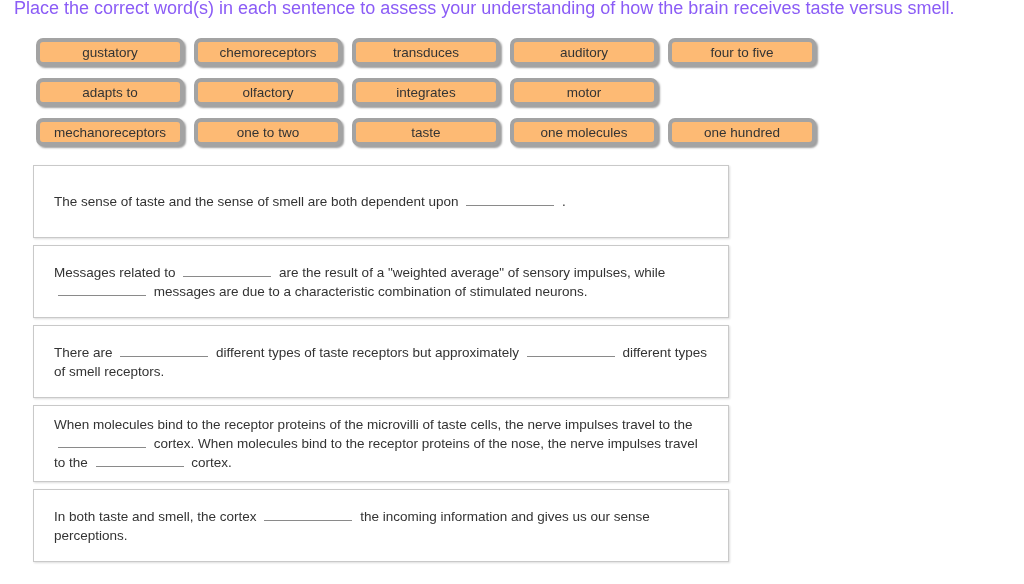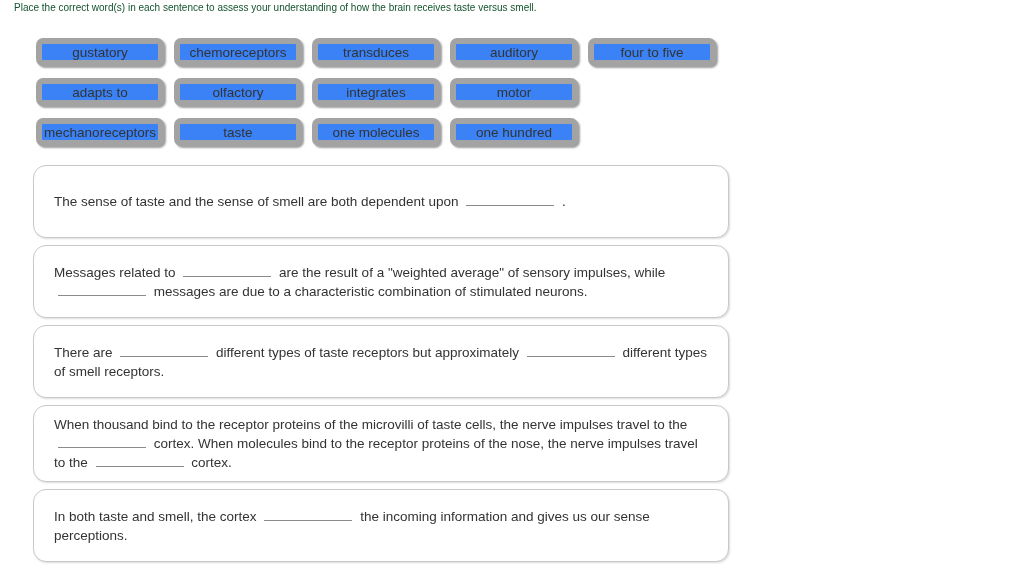--- a/index.html
+++ b/index.html
@@ -14,46 +14,46 @@
     overflow: hidden;
     font-family: "Liberation Sans", sans-serif;
     color: #333333;
     -webkit-font-smoothing: antialiased;
   }
 
   #instruction {
     position: absolute;
     left: 14px;
     top: 0px;
-    font-size: 10px;
+    font-size: 18px;
     line-height: 16px;
-    color: #14532d;
+    color: #8b5cf6;
     white-space: nowrap;
   }
 
   
   #word-bank {
     position: absolute;
     left: 36px;
     top: 38px;
     width: 840px;
   }
   .bank-row {
     display: flex;
     gap: 10px;
     margin-bottom: 12px;
   }
   .bank-row:last-child { margin-bottom: 0; }
 
   .word-chip {
-    width: 128px;
+    width: 148px;
     height: 28px;
     box-sizing: border-box;
-    background: #3b82f6;
-    border: 6px solid #a3a3a3;
+    background: #fdba74;
+    border: 4px solid #a3a3a3;
     border-radius: 7px;
     box-shadow: 2px 2px 2px rgba(0,0,0,0.38);
     display: flex;
     align-items: center;
     justify-content: center;
     font-size: 13.5px;
     color: #333333;
     cursor: pointer;
     user-select: none;
   }
@@ -63,21 +63,21 @@
     position: absolute;
     left: 33px;
     top: 165px;
     width: 696px;
   }
   .sentence-box {
     box-sizing: border-box;
     width: 696px;
     background: #ffffff;
     border: 1px solid #c9c9c9;
-    border-radius: 13px;
+    border-radius: 0;
     box-shadow: 1px 1px 2px rgba(0,0,0,0.14);
     margin-bottom: 7px;
     padding: 0 20px;
     display: flex;
     align-items: center;
   }
   .sentence-box.h1 { height: 73px; }
   .sentence-box.h2 { height: 73px; }
   .sentence-box.h3 { height: 73px; }
   .sentence-box.h4 { height: 77px; }
@@ -113,35 +113,36 @@
       <div class="word-chip">four to five</div>
     </div>
     <div class="bank-row">
       <div class="word-chip">adapts to</div>
       <div class="word-chip">olfactory</div>
       <div class="word-chip">integrates</div>
       <div class="word-chip">motor</div>
     </div>
     <div class="bank-row">
       <div class="word-chip">mechanoreceptors</div>
+      <div class="word-chip">one to two</div>
       <div class="word-chip">taste</div>
       <div class="word-chip">one molecules</div>
       <div class="word-chip">one hundred</div>
     </div>
   </div>
 
 <div id="sentences">
     <div class="sentence-box h1">
       <div class="sentence-text"><span>The sense of taste and the sense of smell are both dependent upon </span><span class="blank"></span><span> .</span></div>
     </div>
     <div class="sentence-box h2">
       <div class="sentence-text"><span>Messages related to </span><span class="blank"></span><span> are the result of a "weighted average" of sensory impulses, while </span><span class="blank"></span><span> messages are due to a characteristic combination of stimulated neurons.</span></div>
     </div>
     <div class="sentence-box h3">
       <div class="sentence-text"><span>There are </span><span class="blank"></span><span> different types of taste receptors but approximately </span><span class="blank"></span><span> different types of smell receptors.</span></div>
     </div>
     <div class="sentence-box h4">
-      <div class="sentence-text"><span>When thousand bind to the receptor proteins of the microvilli of taste cells, the nerve impulses travel to the </span><span class="blank"></span><span> cortex. When molecules bind to the receptor proteins of the nose, the nerve impulses travel to the </span><span class="blank"></span><span> cortex.</span></div>
+      <div class="sentence-text"><span>When molecules bind to the receptor proteins of the microvilli of taste cells, the nerve impulses travel to the </span><span class="blank"></span><span> cortex. When molecules bind to the receptor proteins of the nose, the nerve impulses travel to the </span><span class="blank"></span><span> cortex.</span></div>
     </div>
     <div class="sentence-box h5">
       <div class="sentence-text"><span>In both taste and smell, the cortex </span><span class="blank"></span><span> the incoming information and gives us our sense perceptions.</span></div>
     </div>
   </div>
 
 </body></html>

